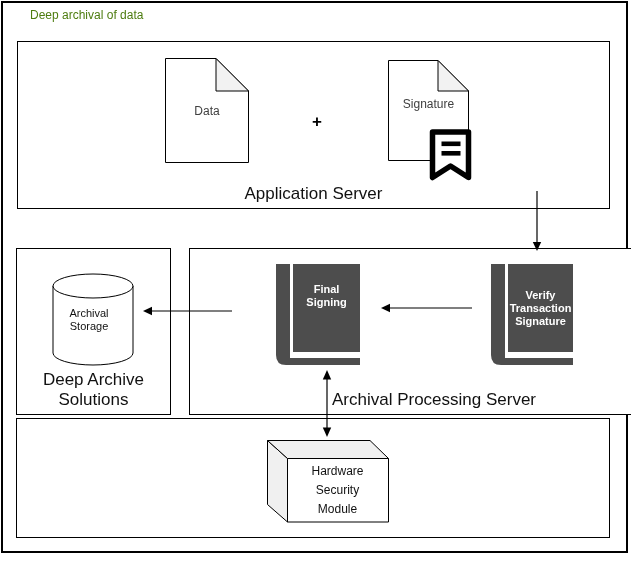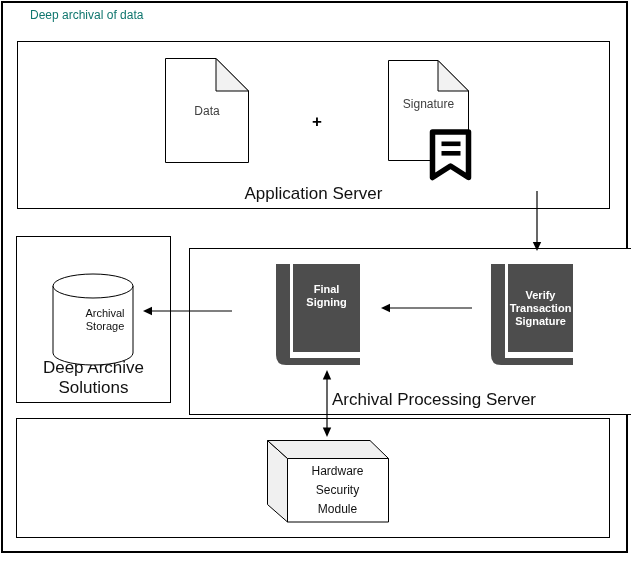--- a/index.html
+++ b/index.html
@@ -6,21 +6,21 @@
   body{
     width:631px;height:561px;position:relative;background:#ffffff;
     font-family:"Liberation Sans", sans-serif;color:#000;overflow:hidden;
   }
   .abs{position:absolute;}
   .frame{
     left:1px;top:1px;width:623px;height:548px;
     border:2px solid #000;background:#fff;
   }
   .title{
-    left:30px;top:8px;font-size:12px;color:#0f766e;
+    left:30px;top:8px;font-size:12px;color:#4d7c0f;
   }
   .box{
     border:1px solid #000;background:#fff;box-sizing:border-box;
   }
   .box-label{
     position:absolute;left:0;right:0;bottom:4px;
     text-align:center;font-size:17px;color:#111;
   }
   .doc-label{
     position:absolute;left:0;right:0;top:0;bottom:0;
@@ -30,21 +30,21 @@
   .plus{
     left:305px;top:111px;width:24px;height:22px;text-align:center;
     font-size:17px;font-weight:bold;line-height:22px;color:#000;
   }
   .book-label{
     position:absolute;display:flex;align-items:center;justify-content:center;
     text-align:center;font-size:11px;font-weight:bold;color:#fff;
     line-height:13px;white-space:pre-line;
   }
   .cyl-label{
-    left:64px;top:307px;width:82px;text-align:center;font-size:11px;
+    left:48px;top:307px;width:82px;text-align:center;font-size:11px;
     line-height:13px;color:#111;white-space:pre-line;
   }
   .hsm-label{
     left:287px;top:458px;width:101px;height:64px;
     display:flex;align-items:center;justify-content:center;text-align:center;
     font-size:12px;line-height:19px;color:#111;white-space:pre-line;
   }
   svg{display:block;}
   .arrow-layer{left:0;top:0;pointer-events:none;}
 </style>
@@ -78,21 +78,21 @@
 </div>
 
 <div class="abs" style="left:428px;top:129px;width:45px;height:53px;">
   <svg width="45" height="53" viewBox="0 0 45 53">
     <path d="M4.5 3 H40.5 V48.5 L22.5 37 L4.5 48.5 Z" fill="#ffffff" stroke="#000000" stroke-width="5.5" stroke-linejoin="round"></path>
     <rect x="13.5" y="12.5" width="19" height="4.6" fill="#000000"></rect>
     <rect x="13.5" y="22" width="19" height="4.6" fill="#000000"></rect>
   </svg>
 </div>
 
-<div class="abs box" style="left:16px;top:236px;width:155px;height:167px;">
+<div class="abs box" style="left:16px;top:248px;width:155px;height:167px;">
   <div class="box-label">Deep Archive Solutions</div>
 </div>
 
 <div class="abs" style="left:52px;top:273px;width:82px;height:93px;">
   <svg width="82" height="93" viewBox="0 0 82 93">
     <path d="M1 13 V80 A40 12 0 0 0 81 80 V13" fill="#ffffff" stroke="#000000" stroke-width="1"></path>
     <ellipse cx="41" cy="13" rx="40" ry="12" fill="#ffffff" stroke="#000000" stroke-width="1"></ellipse>
   </svg>
 </div>
 <div class="abs cyl-label">Archival

